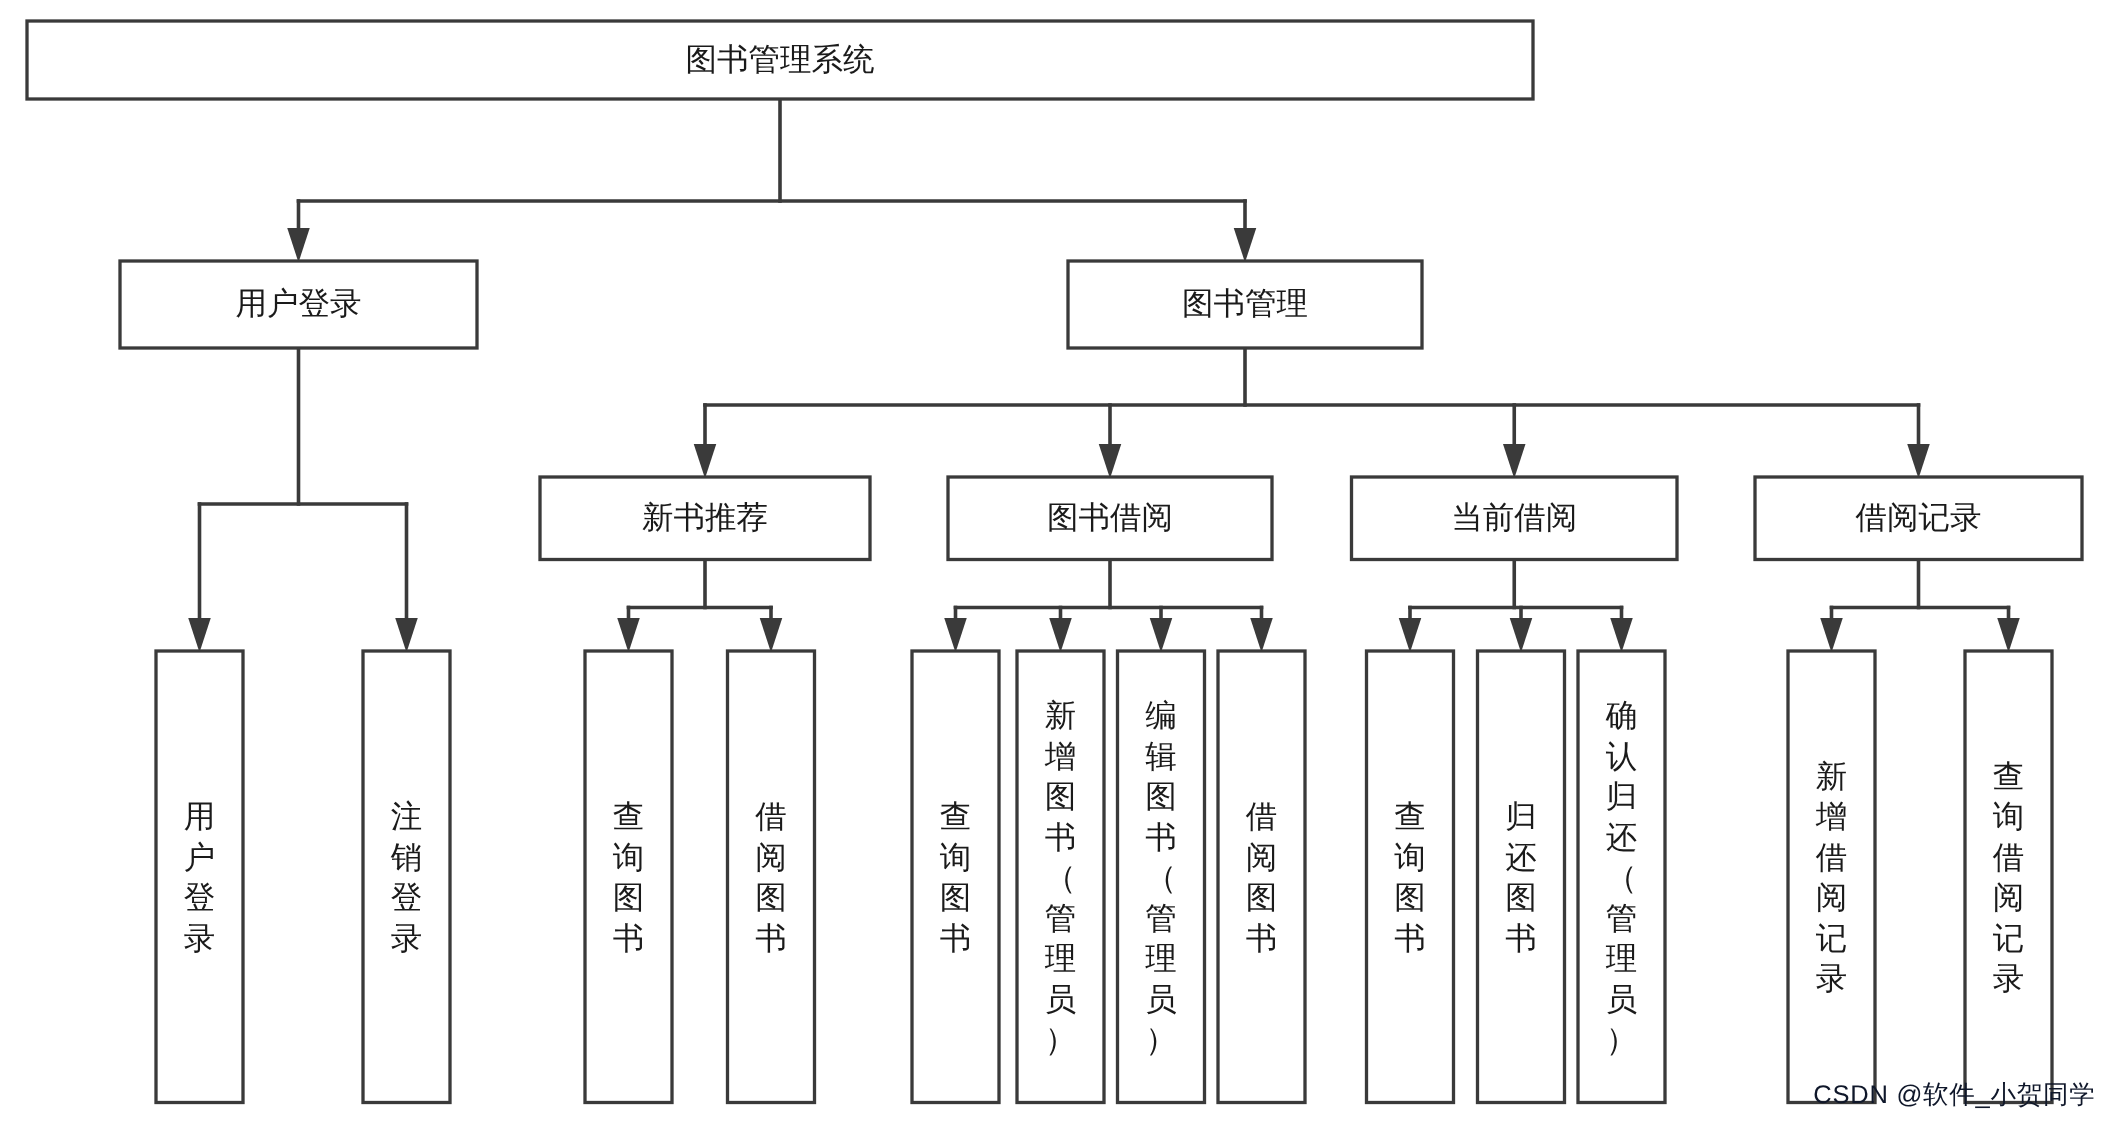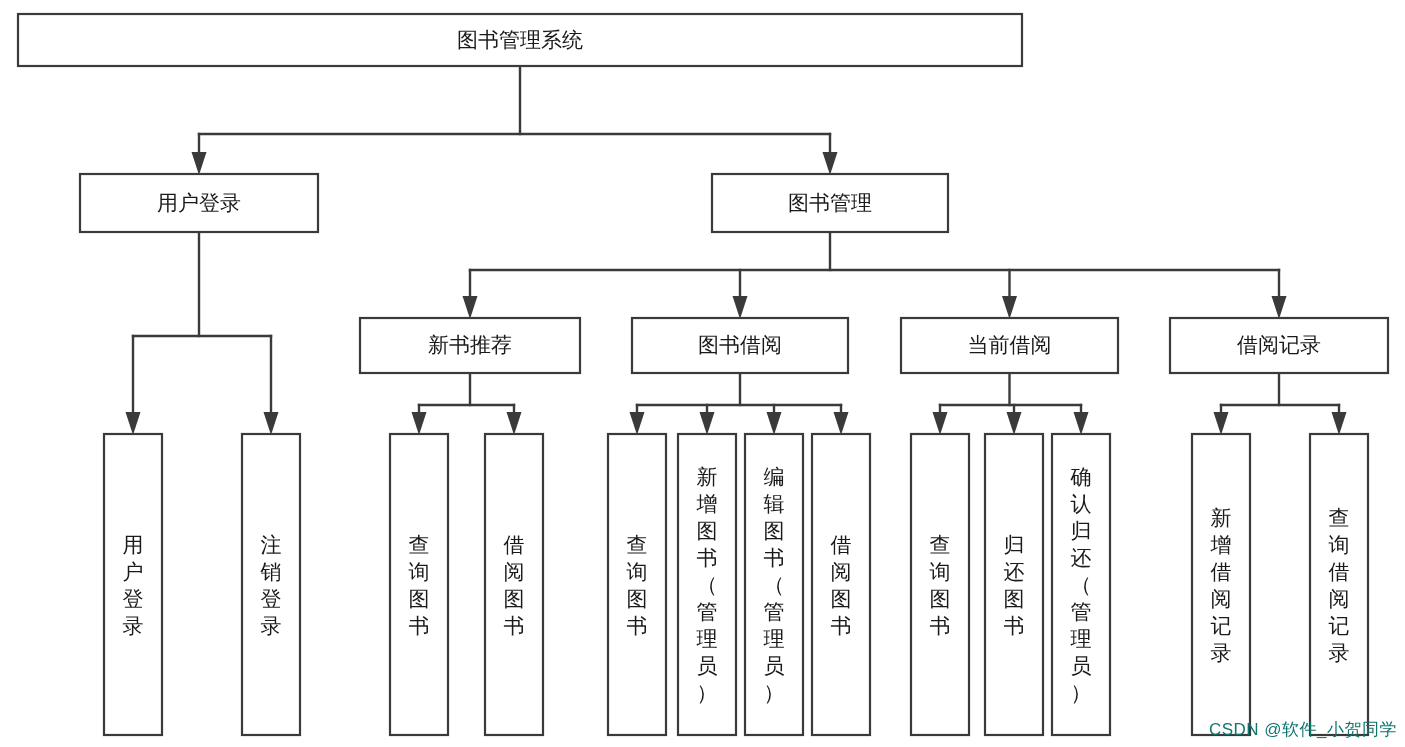--- a/index.html
+++ b/index.html
@@ -51,21 +51,21 @@
   .node-label-vertical {
     fill: #1a1a1a;
     font-family: "Liberation Sans", "DejaVu Sans", sans-serif;
     font-size: 21px;
     text-anchor: middle;
   }
   .watermark-text {
     position: absolute;
     right: 8px;
     bottom: 6px;
-    color: #0f766e;
+    color: #0f172a;
     font-size: 17px;
     font-family: "Liberation Sans", "DejaVu Sans", sans-serif;
     letter-spacing: 0.5px;
     white-space: nowrap;
     pointer-events: none;
     user-select: none;
   }
 </style>
 </head>
 <body>

